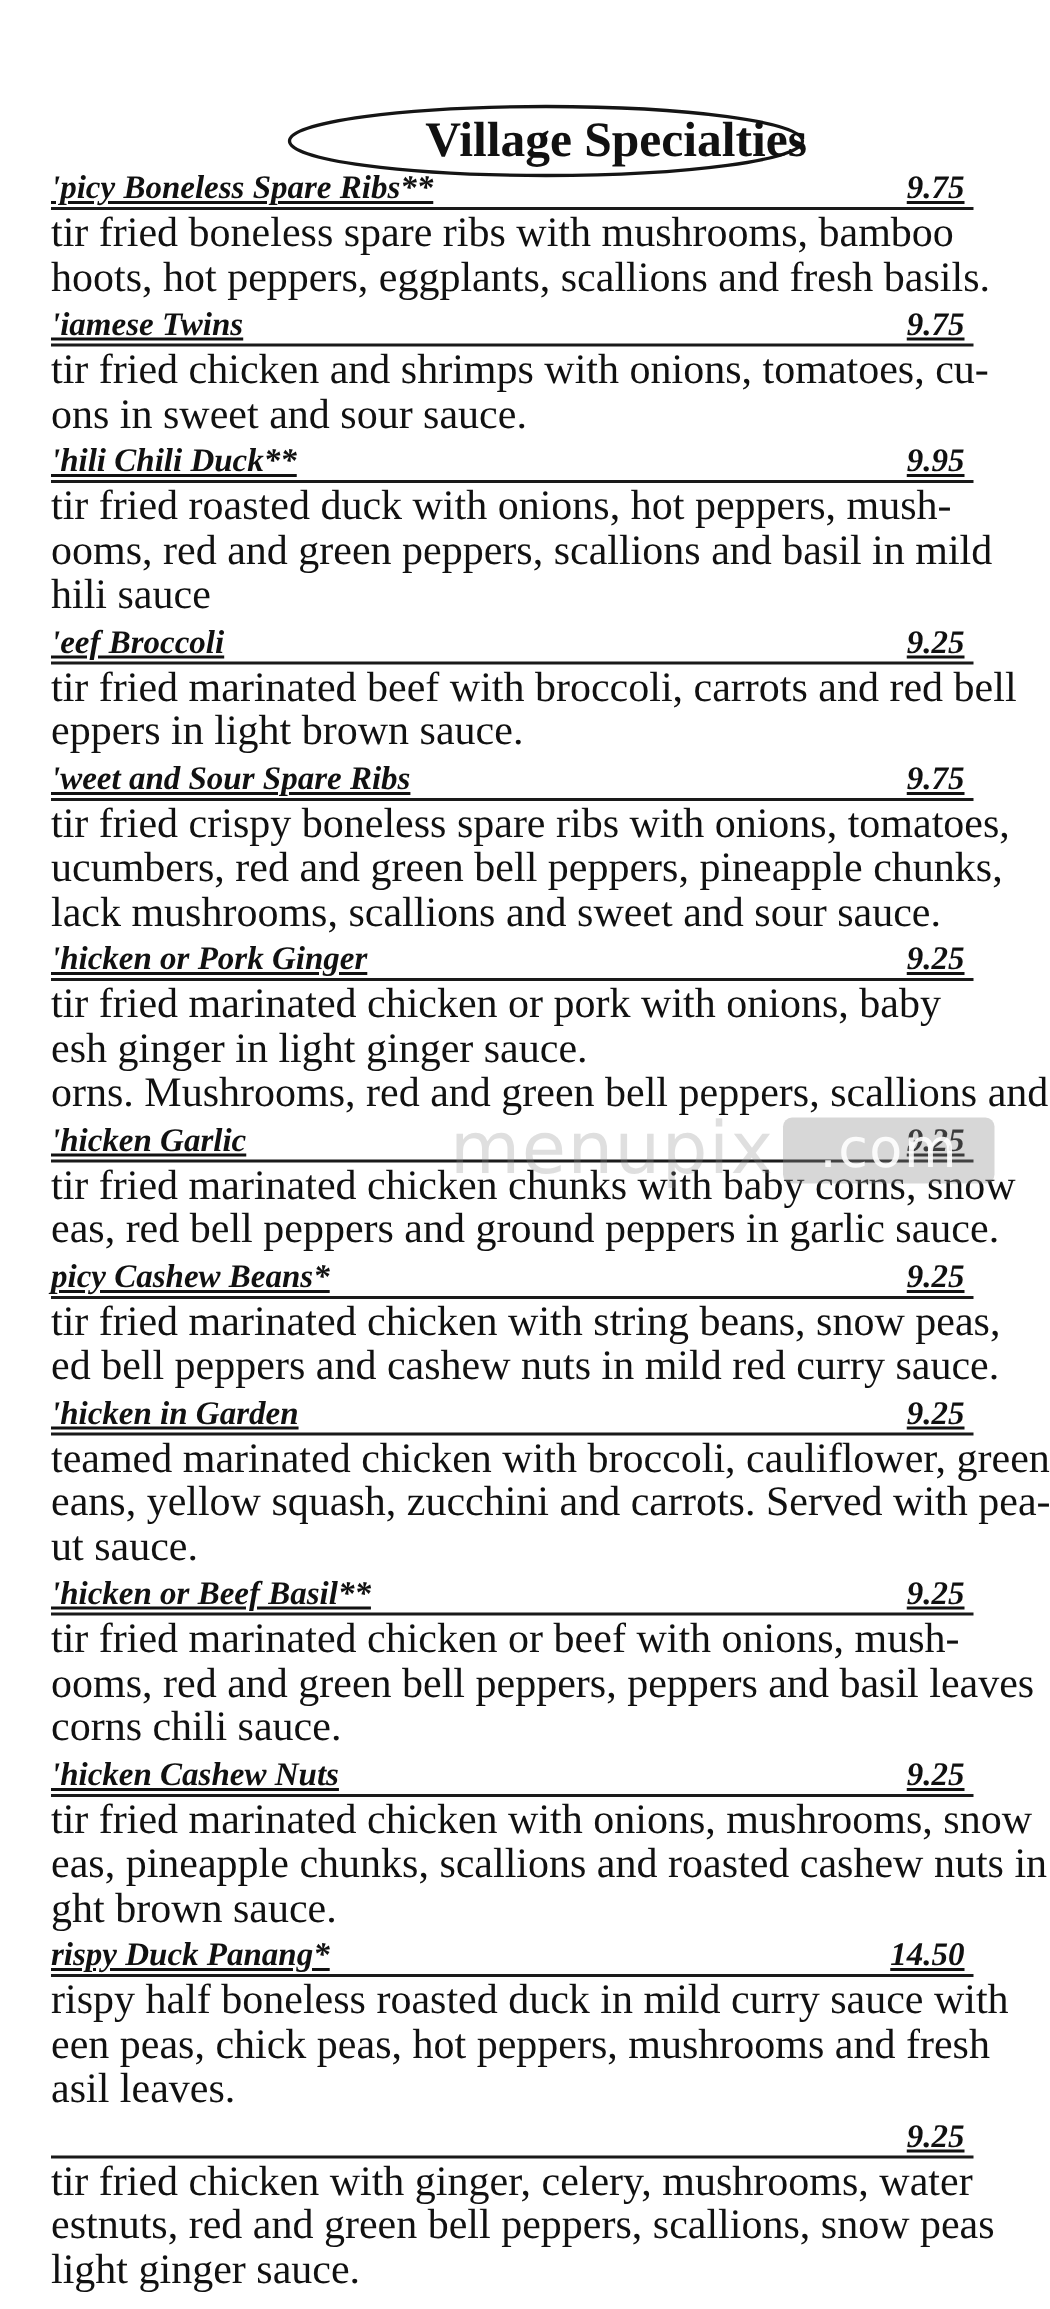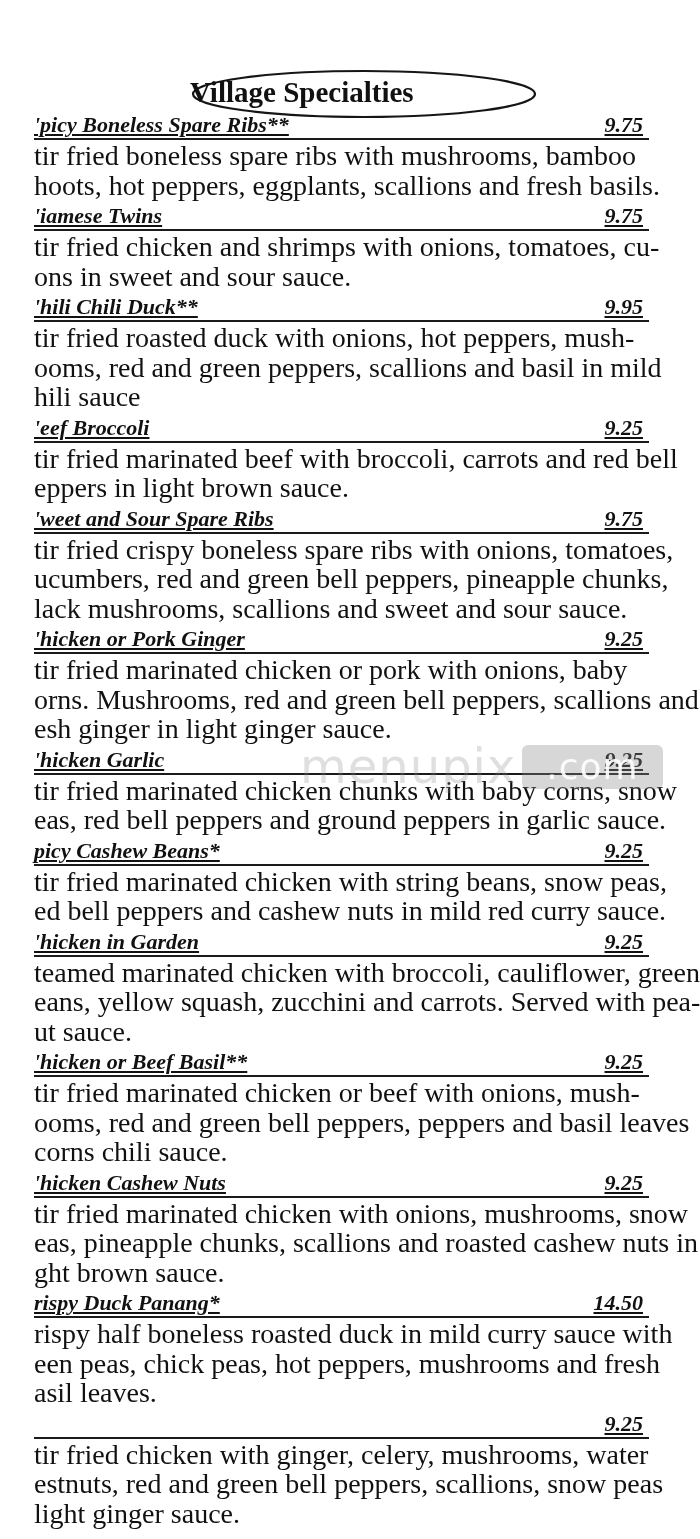--- a/index.html
+++ b/index.html
@@ -35,23 +35,23 @@
       left: 0;
       top: 0;
       width: 348px;
       height: 52px;
     }
     .title-text {
       position: absolute;
       left: 0;
       right: 0;
       top: 8px;
-      text-align: left;
+      text-align: right;
       font-weight: bold;
-      font-size: 29px;
+      font-size: 33px;
       letter-spacing: 0px;
       color: #111;
       white-space: nowrap;
     }
     .menu {
       position: absolute;
       left: 0;
       top: 112px;
       width: 700px;
     }
@@ -193,22 +193,22 @@
           <span class="desc-line">lack mushrooms, scallions and sweet and sour sauce.</span>
         </div>
       </div>
       <div class="item">
         <div class="item-head">
           <span class="item-name">'hicken or Pork Ginger</span>
           <span class="item-price">9.25</span>
         </div>
         <div class="item-desc">
           <span class="desc-line">tir fried marinated chicken or pork with onions, baby</span>
+          <span class="desc-line">esh ginger in light ginger sauce.</span>
           <span class="desc-line">orns. Mushrooms, red and green bell peppers, scallions and</span>
-          <span class="desc-line">esh ginger in light ginger sauce.</span>
         </div>
       </div>
       <div class="item">
         <div class="item-head">
           <span class="item-name">'hicken Garlic</span>
           <span class="item-price">9.25</span>
         </div>
         <div class="item-desc">
           <span class="desc-line">tir fried marinated chicken chunks with baby corns, snow</span>
           <span class="desc-line">eas, red bell peppers and ground peppers in garlic sauce.</span>

